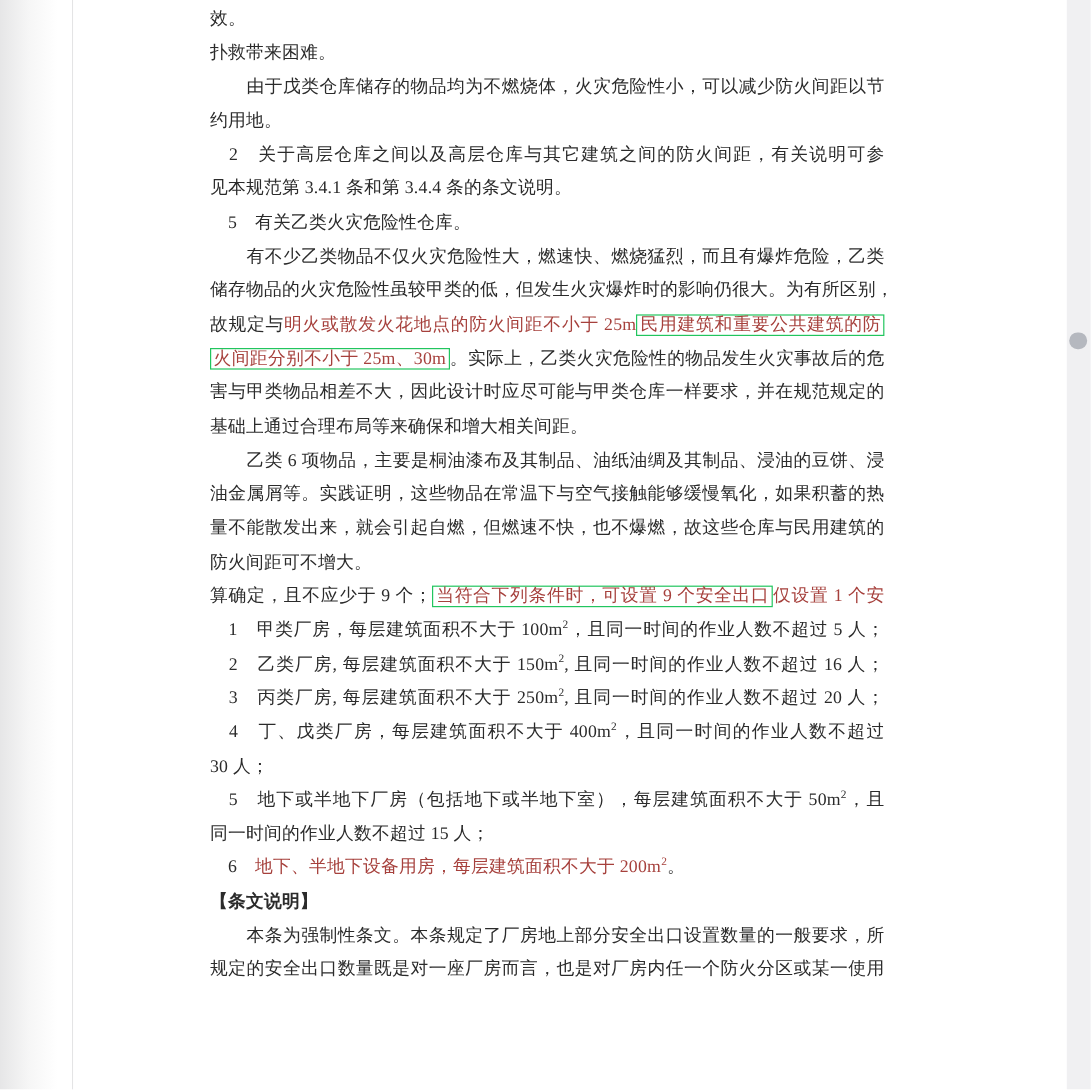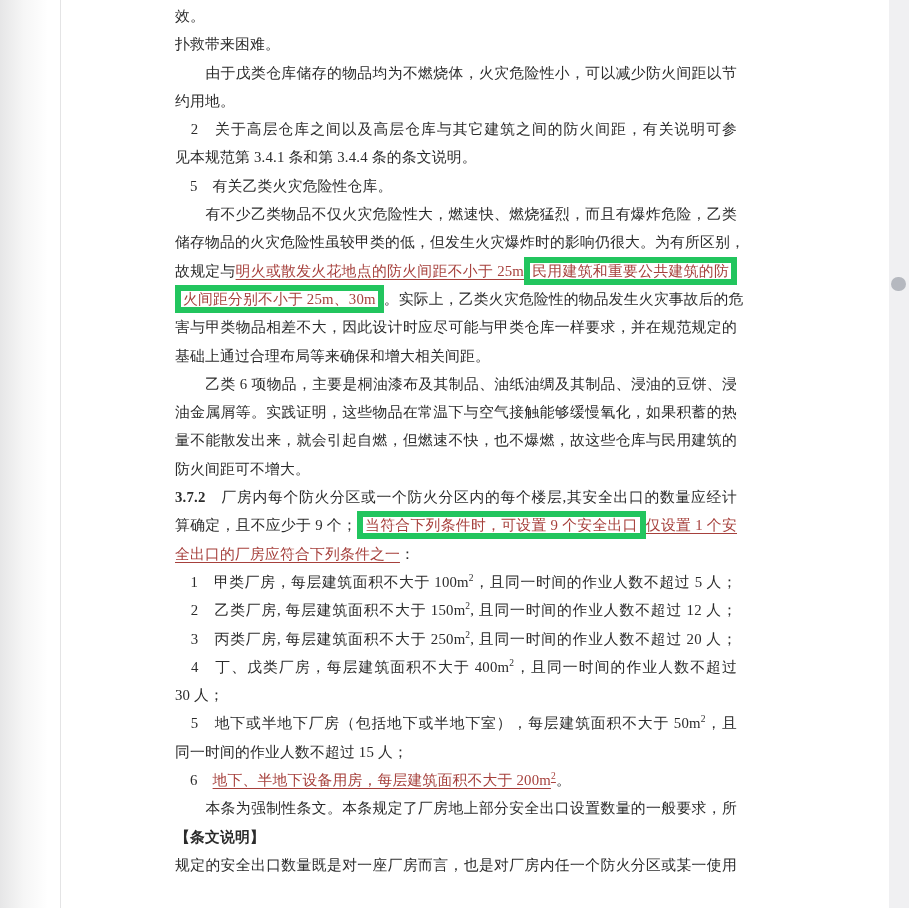--- a/index.html
+++ b/index.html
@@ -20,22 +20,22 @@
     position:absolute;left:114px;top:2px;width:562px;
   }
   .line{
     height:28.3px;line-height:28.3px;font-size:14.8px;color:#2b2b2b;
     text-align:justify;white-space:nowrap;letter-spacing:0.2px;
   }
   .line.full{text-align-last:justify;}
   .line span{white-space:pre;}
   .bold{font-weight:bold;}
   .red{color:#a6403c;}
-  .ul{text-decoration:underline;text-decoration-color:#a6403c;text-underline-offset:3px;}
-  .box{border:6px solid #22c55e;padding:0 2px;}
+  .ul{text-decoration-color:#a6403c;text-underline-offset:3px;}
+  .box{border:1px solid #22c55e;padding:0 2px;}
   .sup{font-size:9.5px;vertical-align:super;line-height:0;}
   .scroll-track{
     position:absolute;right:0;top:0;width:20px;height:908px;background:#f0f0f2;
   }
   .scroll-thumb{
     position:absolute;left:2px;top:277px;width:15px;height:14px;
     border-radius:7px;background:#b5b8bf;
   }
 </style>
 </head>
@@ -55,32 +55,30 @@
       <div class="line full"><span>　　有不少乙类物品不仅火灾危险性大，燃速快、燃烧猛烈，而且有爆炸危险，乙类</span></div>
       <div class="line full"><span>储存物品的火灾危险性虽较甲类的低，但发生火灾爆炸时的影响仍很大。为有所区别，</span></div>
       <div class="line full"><span>故规定与</span><span class="red ul">明火或散发火花地点的防火间距不小于 25m</span><span class="red box">民用建筑和重要公共建筑的防</span></div>
       <div class="line full"><span class="red box">火间距分别不小于 25m、30m</span><span>。实际上，乙类火灾危险性的物品发生火灾事故后的危</span></div>
       <div class="line full"><span>害与甲类物品相差不大，因此设计时应尽可能与甲类仓库一样要求，并在规范规定的</span></div>
       <div class="line"><span>基础上通过合理布局等来确保和增大相关间距。</span></div>
       <div class="line full"><span>　　乙类 6 项物品，主要是桐油漆布及其制品、油纸油绸及其制品、浸油的豆饼、浸</span></div>
       <div class="line full"><span>油金属屑等。实践证明，这些物品在常温下与空气接触能够缓慢氧化，如果积蓄的热</span></div>
       <div class="line full"><span>量不能散发出来，就会引起自燃，但燃速不快，也不爆燃，故这些仓库与民用建筑的</span></div>
       <div class="line"><span>防火间距可不增大。</span></div>
-      <div class="line full"><span class="bold">3.7.2</span><span>　厂房内每个防火分区或一个防火分区内的每个楼层,其安全出口的数量应经计</span></div>
       <div class="line full"><span>算确定，且不应少于 9 个；</span><span class="red box">当符合下列条件时，可设置 9 个安全出口</span><span class="red ul">仅设置 1 个安</span></div>
-      <div class="line"><span class="red ul">全出口的厂房应符合下列条件之一</span><span>：</span></div>
       <div class="line full"><span>　1　甲类厂房，每层建筑面积不大于 100m</span><span class="sup">2</span><span>，且同一时间的作业人数不超过 5 人；</span></div>
-      <div class="line full"><span>　2　乙类厂房, 每层建筑面积不大于 150m</span><span class="sup">2</span><span>, 且同一时间的作业人数不超过 12 人；</span></div>
+      <div class="line full"><span>　2　乙类厂房, 每层建筑面积不大于 150m</span><span class="sup">2</span><span>, 且同一时间的作业人数不超过 16 人；</span></div>
       <div class="line full"><span>　3　丙类厂房, 每层建筑面积不大于 250m</span><span class="sup">2</span><span>, 且同一时间的作业人数不超过 20 人；</span></div>
       <div class="line full"><span>　4　丁、戊类厂房，每层建筑面积不大于 400m</span><span class="sup">2</span><span>，且同一时间的作业人数不超过</span></div>
       <div class="line"><span>30 人；</span></div>
       <div class="line full"><span>　5　地下或半地下厂房（包括地下或半地下室），每层建筑面积不大于 50m</span><span class="sup">2</span><span>，且</span></div>
       <div class="line"><span>同一时间的作业人数不超过 15 人；</span></div>
       <div class="line"><span>　6　</span><span class="red ul">地下、半地下设备用房，每层建筑面积不大于 200m</span><span class="red ul sup">2</span><span>。</span></div>
+      <div class="line"><span class="bold">【条文说明】</span></div>
       <div class="line full"><span>　　本条为强制性条文。本条规定了厂房地上部分安全出口设置数量的一般要求，所</span></div>
-      <div class="line"><span class="bold">【条文说明】</span></div>
       <div class="line full"><span>规定的安全出口数量既是对一座厂房而言，也是对厂房内任一个防火分区或某一使用</span></div>
     </div>
 </div>
 
 <div class="scroll-track">
   <div class="scroll-thumb"></div>
 </div>
 
 </body></html>

